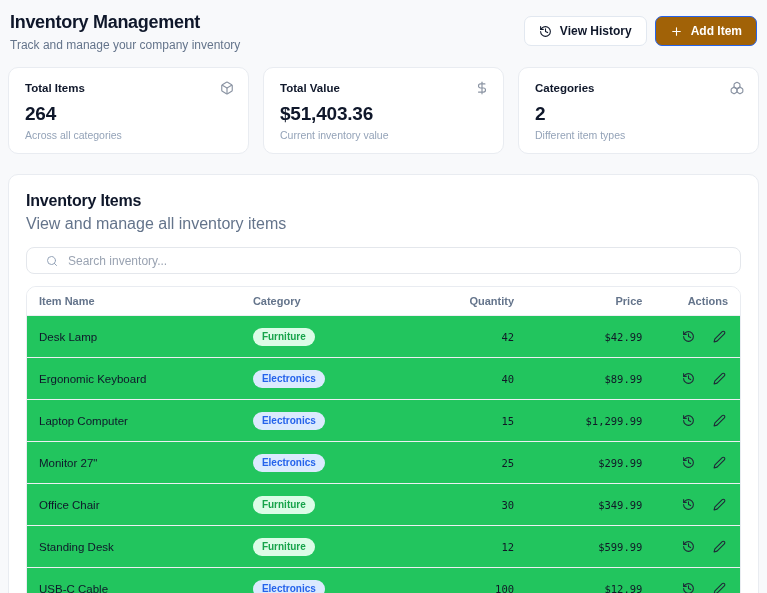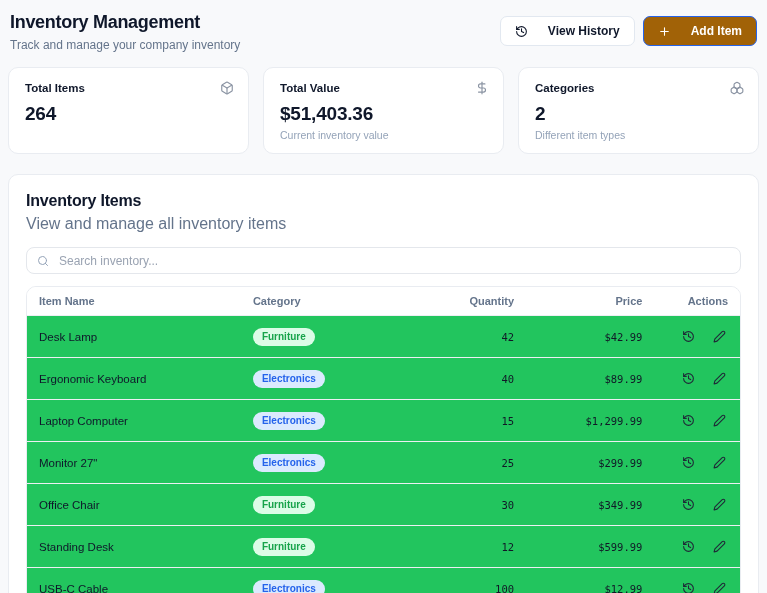--- a/index.html
+++ b/index.html
@@ -11,21 +11,21 @@
     font-family: "Liberation Sans", sans-serif;
     color: #0f172a;
   }
   .page { padding: 10px 8px; }
 
   
   .page-header { display: flex; justify-content: space-between; align-items: flex-start; padding: 2px 2px 0 2px; }
   .page-title { font-size: 18px; font-weight: 700; margin: 0; letter-spacing: -0.3px; }
   .page-subtitle { font-size: 12px; color: #64748b; margin-top: 5px; }
   .header-actions { display: flex; gap: 8px; margin-top: 4px; }
-  .btn { display: inline-flex; align-items: center; gap: 20px; height: 30px; padding: 0 14px;
+  .btn { display: inline-flex; align-items: center; gap: 8px; height: 30px; padding: 0 14px;
          border-radius: 7px; font-size: 12px; font-weight: 600; cursor: pointer;
          font-family: "Liberation Sans", sans-serif; }
   .btn-outline { background: #fff; border: 1px solid #e2e8f0; color: #0f172a; }
   .btn-primary { background: #a16207; border: 1px solid #2563eb; color: #fff; }
   .btn svg { width: 13px; height: 13px; }
 
   
   .stats-row { display: flex; gap: 14px; margin-top: 15px; }
   .stat-card { flex: 1; background: #fff; border: 1px solid #e9ecf1; border-radius: 10px;
                padding: 14px 16px 12px 16px; position: relative; min-height: 78px; }
@@ -35,21 +35,21 @@
   .stat-value { font-size: 19px; font-weight: 700; margin-top: 9px; letter-spacing: -0.2px; }
   .stat-description { font-size: 10.5px; color: #94a3b8; margin-top: 4px; }
 
   
   .main-card { background: #fff; border: 1px solid #e9ecf1; border-radius: 10px;
                margin-top: 20px; padding: 17px; }
   .section-title { font-size: 16px; font-weight: 700; margin: 0; letter-spacing: -0.2px; }
   .section-subtitle { font-size: 16px; color: #64748b; margin-top: 5px; }
 
   .search-box { margin-top: 14px; display: flex; align-items: center; gap: 8px;
-                border: 1px solid #e4e7ec; border-radius: 8px; height: 27px; padding: 0 10px; background: #fff; }
+                border: 1px solid #e4e7ec; border-radius: 8px; height: 27px; padding: 0 19px; background: #fff; }
   .search-box svg { width: 12px; height: 12px; color: #94a3b8; flex: none; }
   .search-box input { border: none; outline: none; flex: 1; font-size: 12px; color: #0f172a;
                       font-family: "Liberation Sans", sans-serif; background: transparent; }
   .search-box input::placeholder { color: #9aa3b2; }
 
   
   .table-wrap { margin-top: 12px; border: 1px solid #e9ecf1; border-radius: 10px; overflow: hidden; }
   table { width: 100%; border-collapse: collapse; }
   thead th { text-align: left; font-size: 11px; font-weight: 700; color: #64748b;
              padding: 8px 12px; border-bottom: 1px solid #edeff3; background: #fff; }
@@ -103,20 +103,21 @@
       <div class="stat-label">Total Items</div>
       <span class="stat-icon">
         <svg viewBox="0 0 24 24" fill="none" stroke="currentColor" stroke-width="2" stroke-linejoin="round">
             <path d="M21 8a2 2 0 0 0-1-1.73l-7-4a2 2 0 0 0-2 0l-7 4A2 2 0 0 0 3 8v8a2 2 0 0 0 1 1.73l7 4a2 2 0 0 0 2 0l7-4A2 2 0 0 0 21 16Z"></path>
             <path d="m3.3 7 8.7 5 8.7-5"></path>
             <path d="M12 22V12"></path>
           </svg>
       </span>
 
       <div class="stat-value">264</div>
+      <div class="stat-description">Across all categories</div>
     </div>
 
     <div class="stat-card">
       <div class="stat-label">Total Value</div>
 
       <span class="stat-icon">
         <svg viewBox="0 0 24 24" fill="none" stroke="currentColor" stroke-width="2" stroke-linecap="round">
             <line x1="12" y1="2" x2="12" y2="22"></line>
             <path d="M17 5H9.5a3.5 3.5 0 0 0 0 7h5a3.5 3.5 0 0 1 0 7H6"></path>
           </svg>

